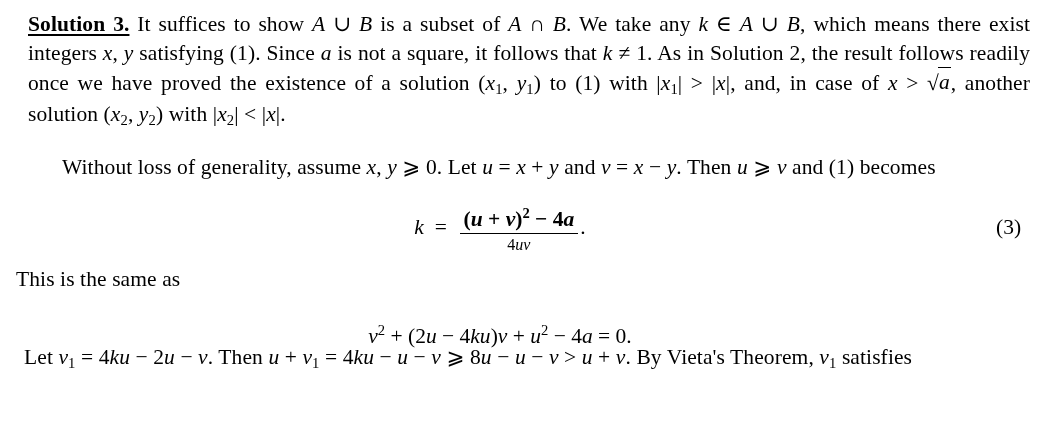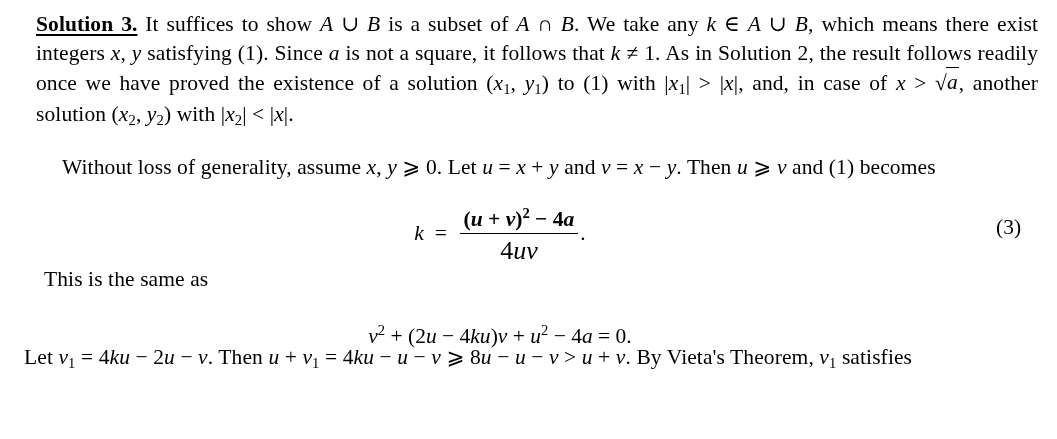--- a/index.html
+++ b/index.html
@@ -72,21 +72,21 @@
   .frac .num {
     display: block;
     padding: 0 4px 1px 4px;
     border-bottom: 1.3px solid #000;
     font-size: 21.5px;
     font-weight: bold;
   }
   .frac .den {
     display: block;
     padding: 2px 4px 0 4px;
-    font-size: 26px;
+    font-size: 16px;
   }
   .sqrt {
     display: inline-block;
     position: relative;
     padding-left: 0px;
   }
   .sqrt .rad {
     font-style: normal;
   }
   .sqrt .arg {
@@ -96,37 +96,37 @@
     margin-left: -1px;
     position: relative;
     top: -1px;
   }
 </style>
 </head>
 <body>
 
 <div class="page">
 
-  <div class="block para" style="left:36px; top:10px; width:1002px;">
+  <div class="block para" style="left:28px; top:10px; width:1002px;">
     <span class="heading">Solution 3.</span><span> It suffices to show <i class="m">A</i> ∪ <i class="m">B</i> is a subset of <i class="m">A</i> ∩ <i class="m">B</i>. We take any <i class="m">k</i> ∈ <i class="m">A</i> ∪ <i class="m">B</i>, which means there exist integers <i class="m">x</i>, <i class="m">y</i> satisfying (1). Since <i class="m">a</i> is not a square, it follows that <i class="m">k</i> ≠ 1. As in Solution 2, the result follows readily once we have proved the existence of a solution (<i class="m">x</i><span class="subn">1</span>, <i class="m">y</i><span class="subn">1</span>) to (1) with |<i class="m">x</i><span class="subn">1</span>| &gt; |<i class="m">x</i>|, and, in case of <i class="m">x</i> &gt; <span class="sqrt"><span class="rad">√</span><span class="arg"><i class="m">a</i></span></span>, another solution (<i class="m">x</i><span class="subn">2</span>, <i class="m">y</i><span class="subn">2</span>) with |<i class="m">x</i><span class="subn">2</span>| &lt; |<i class="m">x</i>|.</span>
   </div>
 
   <div class="block para" style="left:28px; top:153px; width:1002px;">
     <span class="indent"></span><span>Without loss of generality, assume <i class="m">x</i>, <i class="m">y</i> ⩾ 0. Let <i class="m">u</i> = <i class="m">x</i> + <i class="m">y</i> and <i class="m">v</i> = <i class="m">x</i> − <i class="m">y</i>. Then <i class="m">u</i> ⩾ <i class="m">v</i> and (1) becomes</span>
   </div>
 
   <div class="disp" style="left:0px; top:205px; width:1000px;">
     <span><i class="m">k</i> &nbsp;=&nbsp; <span class="frac"><span class="num">(<i class="m">u</i> + <i class="m">v</i>)<span class="sup">2</span> − 4<i class="m">a</i></span><span class="den">4<i class="m">uv</i></span></span>.</span>
   </div>
 
   <div class="eqno" style="left:996px; top:215px;">
     <span>(3)</span>
   </div>
 
-  <div class="block" style="left:44px; top:265px; width:1002px;">
+  <div class="block" style="left:16px; top:265px; width:1002px;">
     <span>This is the same as</span>
   </div>
 
   <div class="disp" style="left:0px; top:303px; width:1000px;margin-top:19px;">
     <span><i class="m">v</i><span class="sup">2</span> + (2<i class="m">u</i> − 4<i class="m">ku</i>)<i class="m">v</i> + <i class="m">u</i><span class="sup">2</span> − 4<i class="m">a</i> = 0.</span>
   </div>
 
   <div class="block para" style="left:24px; top:343px; width:1002px;">
     <span>Let <i class="m">v</i><span class="subn">1</span> = 4<i class="m">ku</i> − 2<i class="m">u</i> − <i class="m">v</i>. Then <i class="m">u</i> + <i class="m">v</i><span class="subn">1</span> = 4<i class="m">ku</i> − <i class="m">u</i> − <i class="m">v</i> ⩾ 8<i class="m">u</i> − <i class="m">u</i> − <i class="m">v</i> &gt; <i class="m">u</i> + <i class="m">v</i>. By Vieta's Theorem, <i class="m">v</i><span class="subn">1</span> satisfies</span>
   </div>

